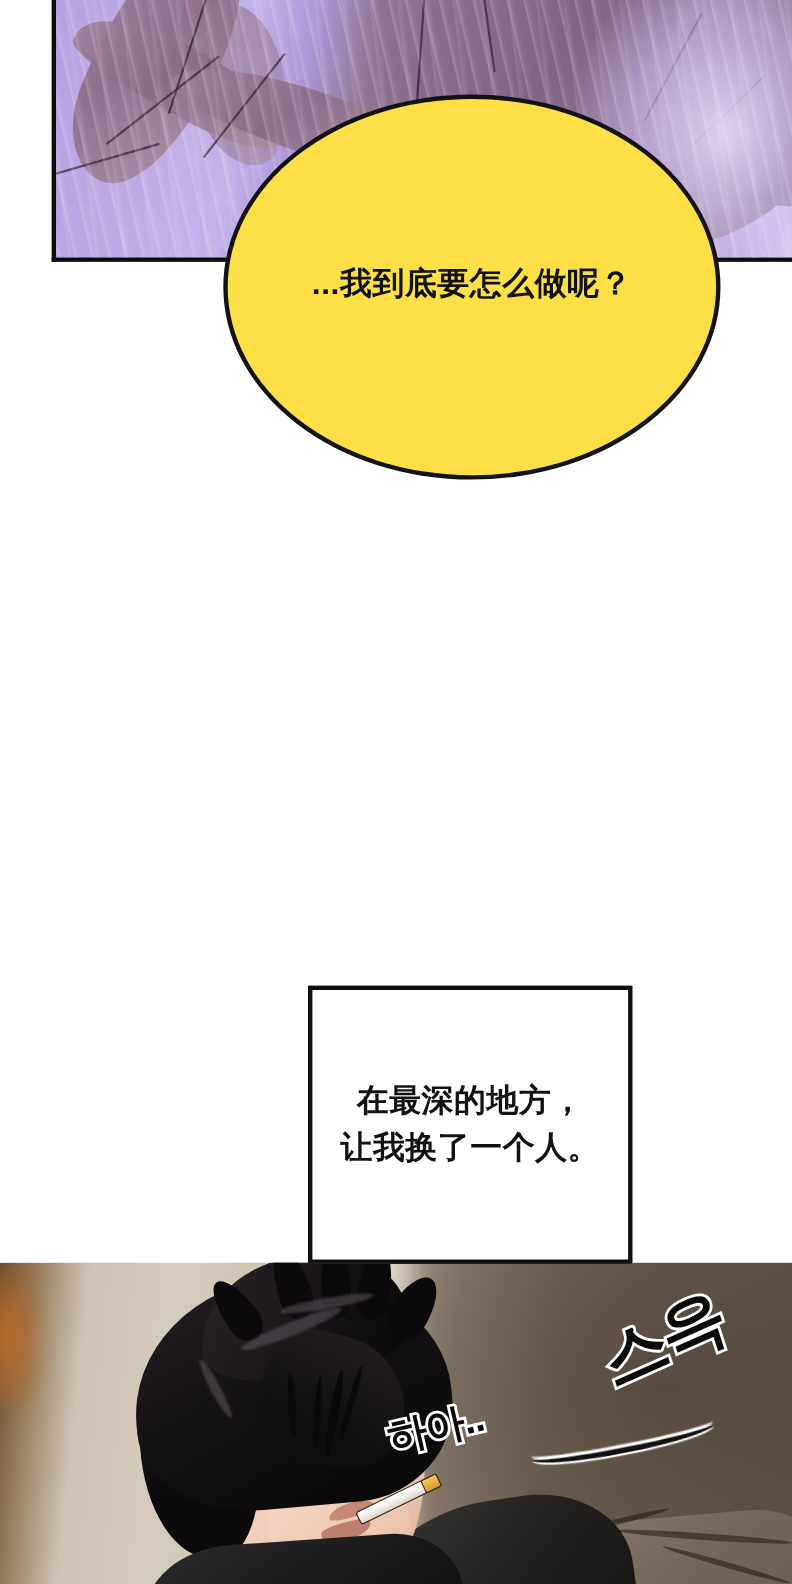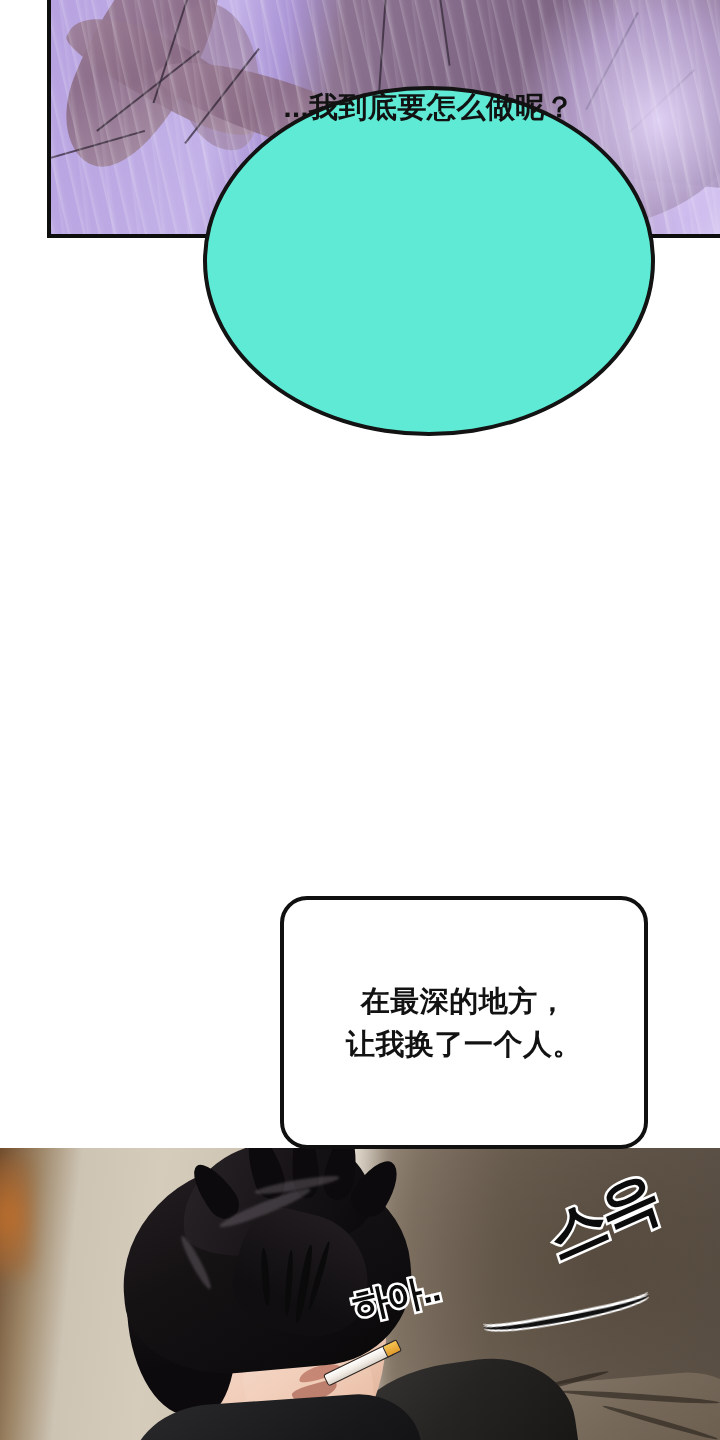--- a/index.html
+++ b/index.html
@@ -135,25 +135,26 @@
   .il7 { left: 610px; top: 60px;  width: 2px; height: 90px;  transform: rotate(46deg); }
   .il8 { left: 170px; top: 40px;  width: 2px; height: 120px; transform: rotate(38deg); }
 
   
   #speech-bubble {
     position: absolute;
     left: 203px;
     top: 86px;
     width: 452px;
     height: 350px;
-    background: #5eead4;
+    background: #fde047;
     border: 4px solid #131313;
     border-radius: 50%;
     box-sizing: border-box;
     display: flex;
+    align-items: center;
     justify-content: center;
     z-index: 6;
   }
   #speech-bubble .bubble-text {
     font-size: 29px;
     font-weight: 700;
     color: #121212;
     letter-spacing: .5px;
     line-height: 1.35;
     text-align: center;
@@ -175,21 +176,21 @@
   .caption-box .caption-text {
     font-size: 29px;
     font-weight: 700;
     color: #121212;
     line-height: 1.45;
     text-align: center;
     letter-spacing: .5px;
     white-space: pre-line;
   }
   #caption-box-1 { left: 105px; top: 538px; width: 361px; height: 245px; }
-  #caption-box-2 { left: 280px; top: 896px; width: 368px; height: 253px; border-radius: 27px; }
+  #caption-box-2 { left: 280px; top: 896px; width: 295px; height: 253px; }
 
   
   #panel-bottom {
     position: absolute;
     left: 0;
     top: 1148px;
     width: 720px;
     height: 292px;
     overflow: hidden;
     background: #b8ac9c;

